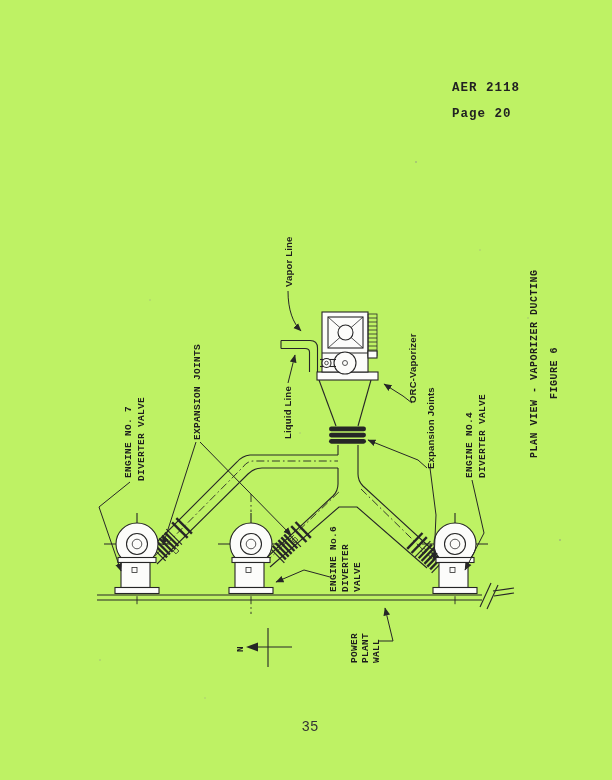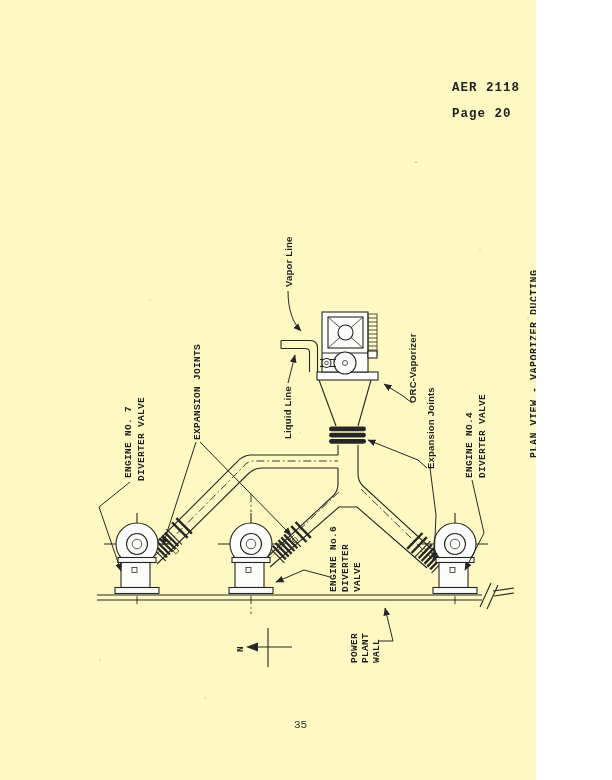--- a/index.html
+++ b/index.html
@@ -1,26 +1,26 @@
 <!DOCTYPE html>
 <html><head>
 <meta charset="utf-8">
 <style>
   html,body{margin:0;padding:0;}
   .page{
     position:relative;
-    width:536px;height:780px;
-    background:#fef9c3;
+    width:612px;height:780px;
+    background:#bef264;
     overflow:hidden;
     font-family:"Liberation Mono", monospace;
     color:#1f1f1f;
   }
   .hdr{position:absolute;left:452px;top:82px;line-height:1;}
   .hdr div{font-size:12.5px;letter-spacing:1px;margin-bottom:13px;font-weight:bold;color:#222;}
-  .pgnum{position:absolute;left:294px;top:719px;width:32px;font-size:11px;color:#333;}
+  .pgnum{position:absolute;left:294px;top:719px;width:32px;text-align:center;font-size:14px;color:#333;}
   svg{position:absolute;left:0;top:0;}
   .ln{stroke:#262626;stroke-width:1.1;fill:none;}
   .thin{stroke:#2c2c2c;stroke-width:0.8;fill:none;}
   .wht{fill:#fcfcfa;}
   .inkfill{fill:#262626;stroke:none;}
   .dashdot{stroke:#262626;stroke-width:0.9;fill:none;stroke-dasharray:8 3 1.6 3;}
   .leader{stroke:#262626;stroke-width:1;fill:none;}
   text{fill:#1d1d1d;}
   .tw{font-family:"Liberation Mono", monospace;font-size:9.5px;letter-spacing:0.3px;font-weight:bold;}
   .hb{font-family:"Liberation Sans", sans-serif;font-size:9.5px;font-weight:bold;letter-spacing:0.2px;}

